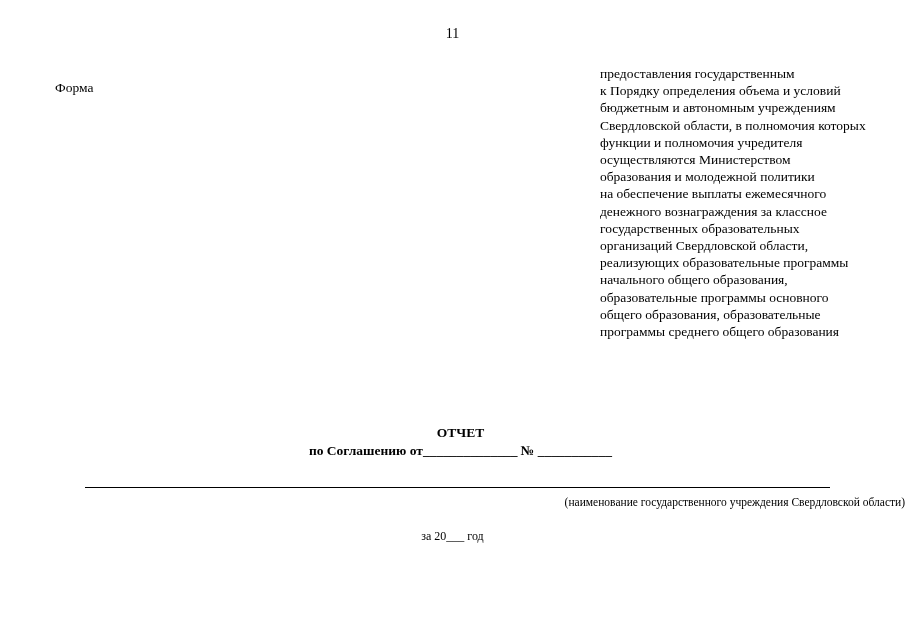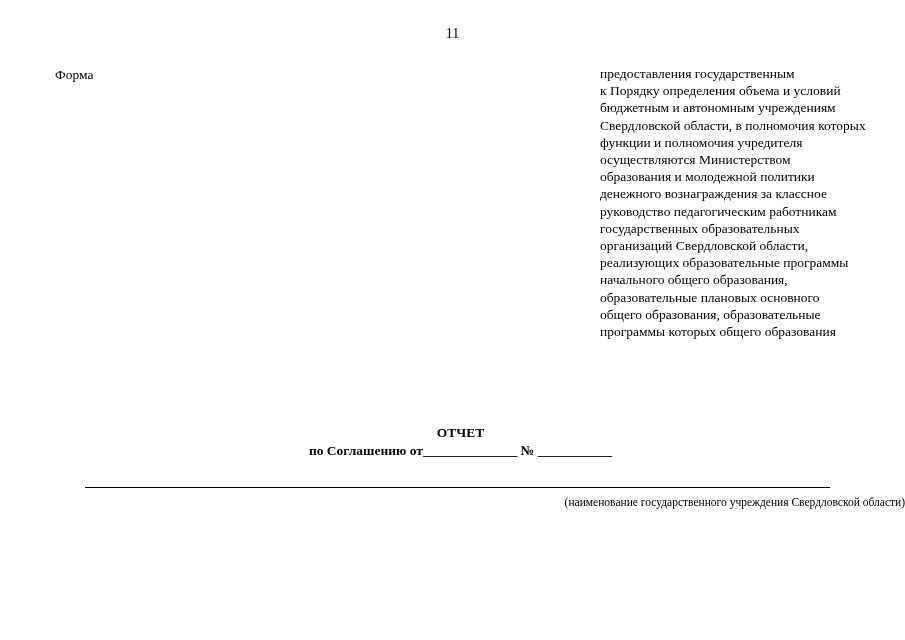--- a/index.html
+++ b/index.html
@@ -19,21 +19,21 @@
   .page-number {
     position: absolute;
     top: 26px;
     left: 0;
     width: 100%;
     text-align: center;
     font-size: 14px;
   }
   .form-label {
     position: absolute;
-    top: 67px;
+    top: 80px;
     left: 55px;
     font-size: 13.5px;
   }
   .annex {
     position: absolute;
     top: 65px;
     left: 600px;
     width: 300px;
     font-size: 13.5px;
     line-height: 17.2px;
@@ -87,34 +87,35 @@
   <div class="form-label">Форма</div>
 
   <div class="annex">
     <div>предоставления государственным</div>
     <div>к Порядку определения объема и условий</div>
     <div>бюджетным и автономным учреждениям</div>
     <div>Свердловской области, в полномочия которых</div>
     <div>функции и полномочия учредителя</div>
     <div>осуществляются Министерством</div>
     <div>образования и молодежной политики</div>
+    <div>на обеспечение выплаты ежемесячного</div>
     <div>денежного вознаграждения за классное</div>
-    <div>руководство педагогическим работникам</div>
     <div>государственных образовательных</div>
     <div>организаций Свердловской области,</div>
     <div>реализующих образовательные программы</div>
     <div>начального общего образования,</div>
-    <div>образовательные плановых основного</div>
+    <div>образовательные программы основного</div>
     <div>общего образования, образовательные</div>
-    <div>программы которых общего образования</div>
+    <div>программы среднего общего образования</div>
   </div>
 
   <div class="report-head">
     <div>ОТЧЕТ</div>
     <div>по Соглашению от______________ № ___________</div>
   </div>
 
   <div class="rule"></div>
 
   <div class="caption">(наименование государственного учреждения Свердловской области)</div>
 
+  <div class="year-line">за 20___ год</div>
 
 </div>
 
 </body></html>

